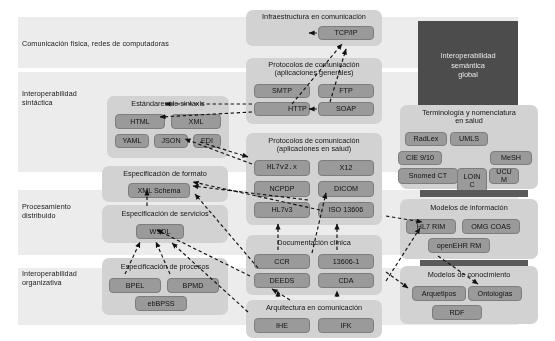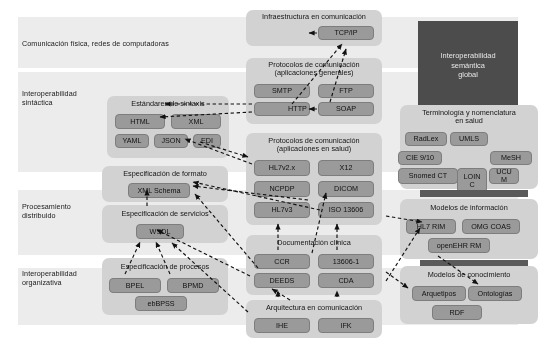--- a/index.html
+++ b/index.html
@@ -138,21 +138,21 @@
     <div class="node" style="left:8px;top:18px;width:50px;height:15px;">HTML</div>
     <div class="node" style="left:64px;top:18px;width:50px;height:15px;">XML</div>
     <div class="node" style="left:8px;top:38px;width:34px;height:14px;">YAML</div>
     <div class="node" style="left:47px;top:38px;width:34px;height:14px;">JSON</div>
     <div class="node" style="left:86px;top:38px;width:28px;height:14px;">EDI</div>
   </div>
 
   <div class="group" style="left:246px;top:133px;width:136px;height:92px;">
     <div class="group-title" style="top:4px;">Protocolos de comunicación
 (aplicaciones en salud)</div>
-    <div class="node" style="left:8px;top:27px;width:56px;height:16px;">HL7v2.x</div>
+    <div class="node" style="left:8px;top:27px;width:56px;height:16px;font-family:Liberation Mono, monospace;">HL7v2.x</div>
     <div class="node" style="left:72px;top:27px;width:56px;height:16px;">X12</div>
     <div class="node" style="left:8px;top:48px;width:56px;height:16px;">NCPDP</div>
     <div class="node" style="left:72px;top:48px;width:56px;height:16px;">DICOM</div>
     <div class="node" style="left:8px;top:69px;width:56px;height:16px;">HL7v3</div>
     <div class="node" style="left:72px;top:69px;width:56px;height:16px;text-align:right;">ISO 13606</div>
   </div>
 
   <div class="group" style="left:400px;top:105px;width:138px;height:84px;">
     <div class="group-title" style="top:4px;">Terminología y nomenclatura
 en salud</div>

